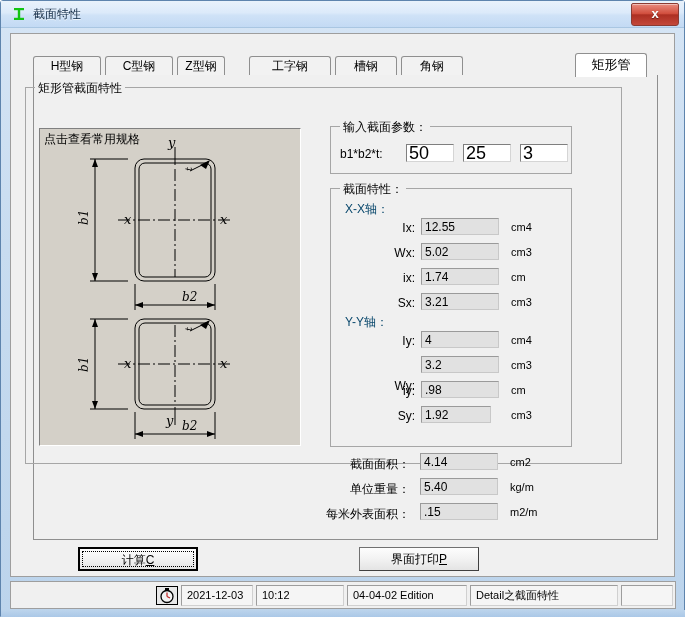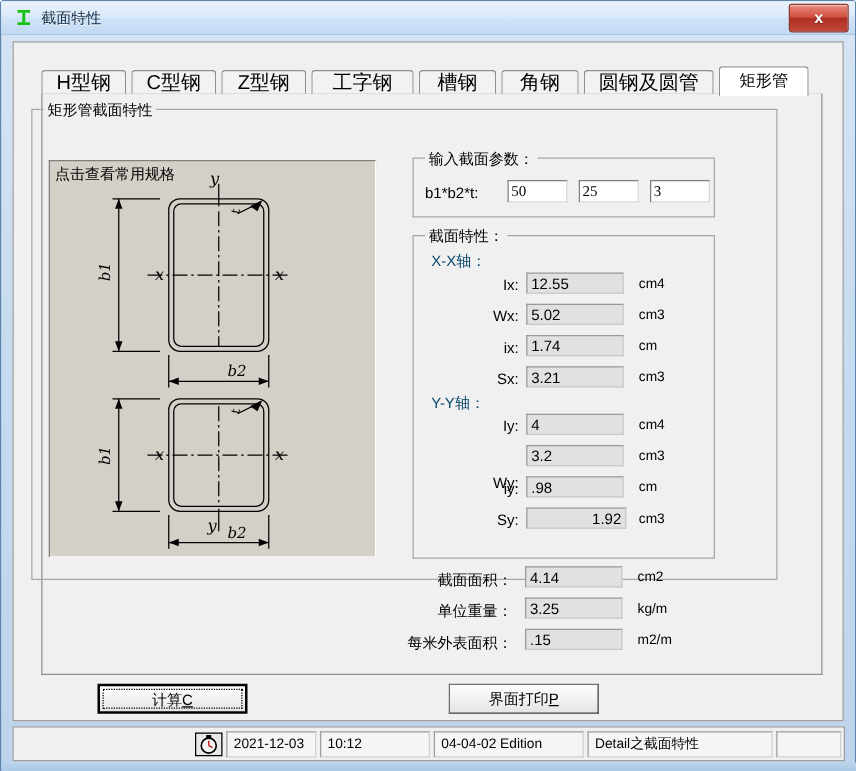--- a/index.html
+++ b/index.html
@@ -69,21 +69,21 @@
     width: 625px; height: 23px;
   }
   .tab {
     position: absolute; top: 3px;
     height: 20px;
     box-sizing: border-box;
     background: #f2f2f2;
     border: 1px solid #8f8f8f;
     border-bottom: none;
     border-radius: 3px 3px 0 0;
-    font-size: 16px;
+    font-size: 12px;
     color: #000;
     text-align: center;
     line-height: 19px;
     white-space: nowrap;
     cursor: pointer;
   }
   .tab.active {
     top: 0px; height: 24px; line-height: 22px;
     background: #ffffff;
     border-color: #8f8f8f;
@@ -176,25 +176,25 @@
     font-size: 11px; color: #000; white-space: nowrap;
   }
   .input-field {
     position: absolute;
     height: 18px;
     background: #ffffff;
     border: 1px solid #7f7f7f;
     border-right-color: #d5d5d5;
     border-bottom-color: #d5d5d5;
     box-sizing: border-box;
-    font-size: 12px;
+    font-size: 18px;
     color: #000;
     padding: 0 2px;
     line-height: 16px;
-    font-family: Liberation Serif, serif;
+    font-family: Liberation Sans, sans-serif;
   }
 
   
   .btn {
     position: absolute;
     top: 513px;
     width: 120px; height: 24px;
     box-sizing: border-box;
     background: linear-gradient(to bottom, #fdfdfd 0%, #f2f2f2 50%, #e4e4e4 100%);
     border: 1px solid #707070;
@@ -273,25 +273,24 @@
     <div id="close-button">
       <div class="glyph">x</div>
     </div>
   </div>
 
   <div id="client">
 
     <div id="tabstrip">
         <div class="tab" style="left: 0px; width: 68px;">H型钢</div>
         <div class="tab" style="left: 72px; width: 68px;">C型钢</div>
-        <div class="tab" style="left: 144px; width: 68px;">Z型钢</div>
+        <div class="tab" style="left: 144px; width: 48px;">Z型钢</div>
         <div class="tab" style="left: 216px; width: 82px;">工字钢</div>
         <div class="tab" style="left: 302px; width: 62px;">槽钢</div>
         <div class="tab" style="left: 368px; width: 62px;">角钢</div>
-        <div class="tab" style="left: 434px; width: 104px;">圆钢及圆管</div>
         <div class="tab active" style="left: 542px; width: 72px;">矩形管</div>
       </div>
     <div id="tab-underline"></div>
     <div id="tabpage"></div>
 
     <div class="groupbox" id="gb-main">
       <div class="legend">矩形管截面特性</div>
 
       <div id="diagram-panel">
         <div id="diagram-hint">点击查看常用规格</div>
@@ -405,30 +404,30 @@
 
         <div class="fieldlabel" style="left:22px; top:170px; width:62px;margin-top:20px;">Wy:</div>
         <div class="readonly-field" style="left:90px; top:167px; width:78px;">3.2</div>
         <div class="unit" style="left:180px; top:170px;">cm3</div>
 
         <div class="fieldlabel" style="left:22px; top:195px; width:62px;">iy:</div>
         <div class="readonly-field" style="left:90px; top:192px; width:78px;">.98</div>
         <div class="unit" style="left:180px; top:195px;">cm</div>
 
         <div class="fieldlabel" style="left:22px; top:220px; width:62px;">Sy:</div>
-        <div class="readonly-field" style="left:90px; top:217px; width:80px;text-align:right;">1.92</div>
+        <div class="readonly-field" style="left:90px; top:217px; width:70px;">1.92</div>
         <div class="unit" style="left:180px; top:220px;">cm3</div>
       </div>
 
       <div class="fieldlabel" style="left:304px; top:368px; width:80px;">截面面积：</div>
       <div class="readonly-field" style="left:394px; top:365px; width:78px;">4.14</div>
       <div class="unit" style="left:484px; top:368px;">cm2</div>
 
       <div class="fieldlabel" style="left:304px; top:393px; width:80px;">单位重量：</div>
-      <div class="readonly-field" style="left:394px; top:390px; width:78px;">3.25</div>
+      <div class="readonly-field" style="left:394px; top:390px; width:78px;">5.40</div>
       <div class="unit" style="left:484px; top:393px;">kg/m</div>
 
       <div class="fieldlabel" style="left:288px; top:418px; width:96px;">每米外表面积：</div>
       <div class="readonly-field" style="left:394px; top:415px; width:78px;">.15</div>
       <div class="unit" style="left:484px; top:418px;">m2/m</div>
     </div>
 
     <div class="btn focused" style="left:67px;">
       <div class="inner">
         <span>计算</span><span class="mnemonic">C</span>

